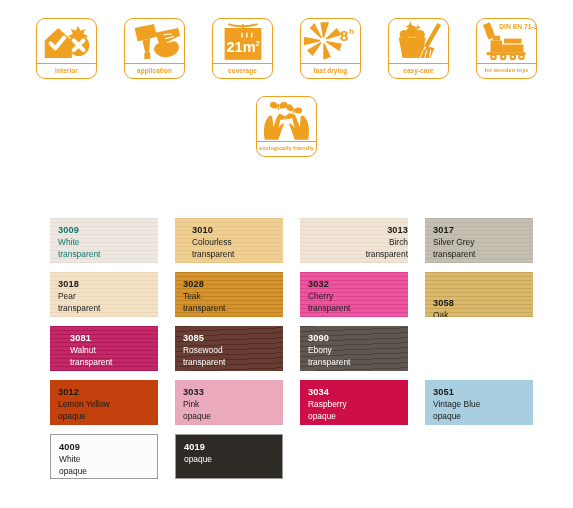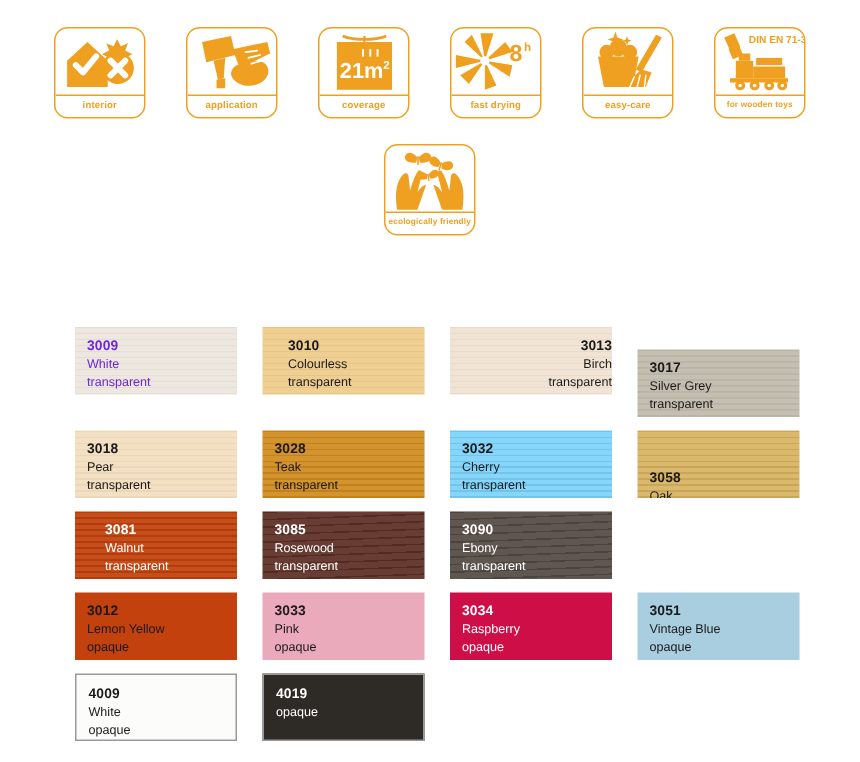--- a/index.html
+++ b/index.html
@@ -272,21 +272,21 @@
       </svg>
     </div>
     <div class="badge-label tiny">ecologically friendly</div>
   </div>
 </div>
 
 <div class="swatch-grid">
     <div class="swatch-row">
       <div class="swatch" style="background: rgb(237, 230, 222);">
         <div class="grain" style="background-image: repeating-linear-gradient(rgba(0, 0, 0, 0.035) 0px, rgba(0, 0, 0, 0.035) 1px, rgba(255, 255, 255, 0.05) 1px, rgba(255, 255, 255, 0.05) 4px);"></div>
-        <div class="swatch-text" style="color: #6d28d9;">
+        <div class="swatch-text" style="color: #0f766e;">
           <div class="swatch-code">3009</div>
           <div class="swatch-name">White</div>
           <div class="swatch-finish">transparent</div>
         </div>
       </div>
       <div class="swatch" style="background: rgb(239, 204, 141); padding-left: 17px;">
         <div class="grain" style="background-image: repeating-linear-gradient(rgba(0, 0, 0, 0.035) 0px, rgba(0, 0, 0, 0.035) 1px, rgba(255, 255, 255, 0.05) 1px, rgba(255, 255, 255, 0.05) 4px);"></div>
         <div class="swatch-text" style="color: rgb(26, 26, 26);">
           <div class="swatch-code">3010</div>
           <div class="swatch-name">Colourless</div>
@@ -294,21 +294,21 @@
         </div>
       </div>
       <div class="swatch" style="background: rgb(240, 227, 210); text-align: right;">
         <div class="grain" style="background-image: repeating-linear-gradient(rgba(0, 0, 0, 0.035) 0px, rgba(0, 0, 0, 0.035) 1px, rgba(255, 255, 255, 0.05) 1px, rgba(255, 255, 255, 0.05) 4px);"></div>
         <div class="swatch-text" style="color: rgb(26, 26, 26);">
           <div class="swatch-code">3013</div>
           <div class="swatch-name">Birch</div>
           <div class="swatch-finish">transparent</div>
         </div>
       </div>
-      <div class="swatch" style="background: rgb(193, 188, 172); margin-top: 15px;">
+      <div class="swatch" style="background: rgb(193, 188, 172);">
         <div class="grain" style="background-image: repeating-linear-gradient(rgba(0, 0, 0, 0.035) 0px, rgba(0, 0, 0, 0.035) 1px, rgba(255, 255, 255, 0.05) 1px, rgba(255, 255, 255, 0.05) 4px);"></div>
         <div class="swatch-text" style="color: rgb(26, 26, 26);">
           <div class="swatch-code">3017</div>
           <div class="swatch-name">Silver Grey</div>
           <div class="swatch-finish">transparent</div>
         </div>
       </div>
     </div>
     <div class="swatch-row">
       <div class="swatch" style="background: rgb(243, 223, 192);">
@@ -320,39 +320,39 @@
         </div>
       </div>
       <div class="swatch" style="background: rgb(208, 139, 30);">
         <div class="grain" style="background-image: repeating-linear-gradient(rgba(0, 0, 0, 0.07) 0px, rgba(0, 0, 0, 0.07) 1px, rgba(255, 255, 255, 0.07) 1px, rgba(255, 255, 255, 0.07) 4px);"></div>
         <div class="swatch-text" style="color: rgb(26, 26, 26);">
           <div class="swatch-code">3028</div>
           <div class="swatch-name">Teak</div>
           <div class="swatch-finish">transparent</div>
         </div>
       </div>
-      <div class="swatch" style="background: #7dd3fc;">
+      <div class="swatch" style="background: #ec4899;">
         <div class="grain" style="background-image: repeating-linear-gradient(rgba(0, 0, 0, 0.07) 0px, rgba(0, 0, 0, 0.07) 1px, rgba(255, 255, 255, 0.07) 1px, rgba(255, 255, 255, 0.07) 4px);"></div>
         <div class="swatch-text" style="color: rgb(26, 26, 26);">
           <div class="swatch-code">3032</div>
           <div class="swatch-name">Cherry</div>
           <div class="swatch-finish">transparent</div>
         </div>
       </div>
       <div class="swatch" style="background: rgb(215, 179, 97);">
         <div class="grain" style="background-image: repeating-linear-gradient(rgba(0, 0, 0, 0.07) 0px, rgba(0, 0, 0, 0.07) 1px, rgba(255, 255, 255, 0.07) 1px, rgba(255, 255, 255, 0.07) 4px);"></div>
         <div class="swatch-text" style="color: rgb(26, 26, 26); margin-top: 19px;">
           <div class="swatch-code">3058</div>
           <div class="swatch-name">Oak</div>
           <div class="swatch-finish">transparent</div>
         </div>
       </div>
     </div>
     <div class="swatch-row">
-      <div class="swatch" style="background: #c2410c; padding-left: 20px;">
+      <div class="swatch" style="background: #be185d; padding-left: 20px;">
         <div class="grain" style="background-image: repeating-linear-gradient(rgba(0, 0, 0, 0.07) 0px, rgba(0, 0, 0, 0.07) 1px, rgba(255, 255, 255, 0.07) 1px, rgba(255, 255, 255, 0.07) 4px);"></div>
         <div class="swatch-text" style="color: rgb(255, 255, 255);">
           <div class="swatch-code">3081</div>
           <div class="swatch-name">Walnut</div>
           <div class="swatch-finish">transparent</div>
         </div>
       </div>
       <div class="swatch" style="background: rgb(94, 49, 39);">
         <div class="grain" style="background-image: repeating-linear-gradient(178deg, rgba(0, 0, 0, 0.12) 0px, rgba(0, 0, 0, 0.12) 1px, rgba(255, 255, 255, 0.06) 1px, rgba(255, 255, 255, 0.06) 5px);"></div>
         <div class="swatch-text" style="color: rgb(255, 255, 255);">

